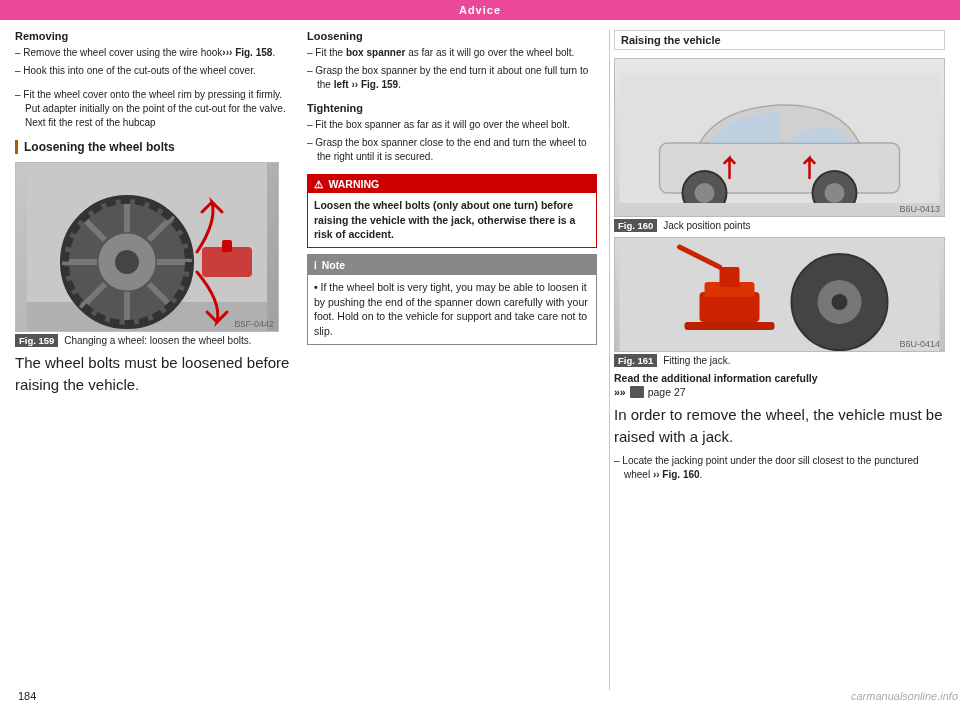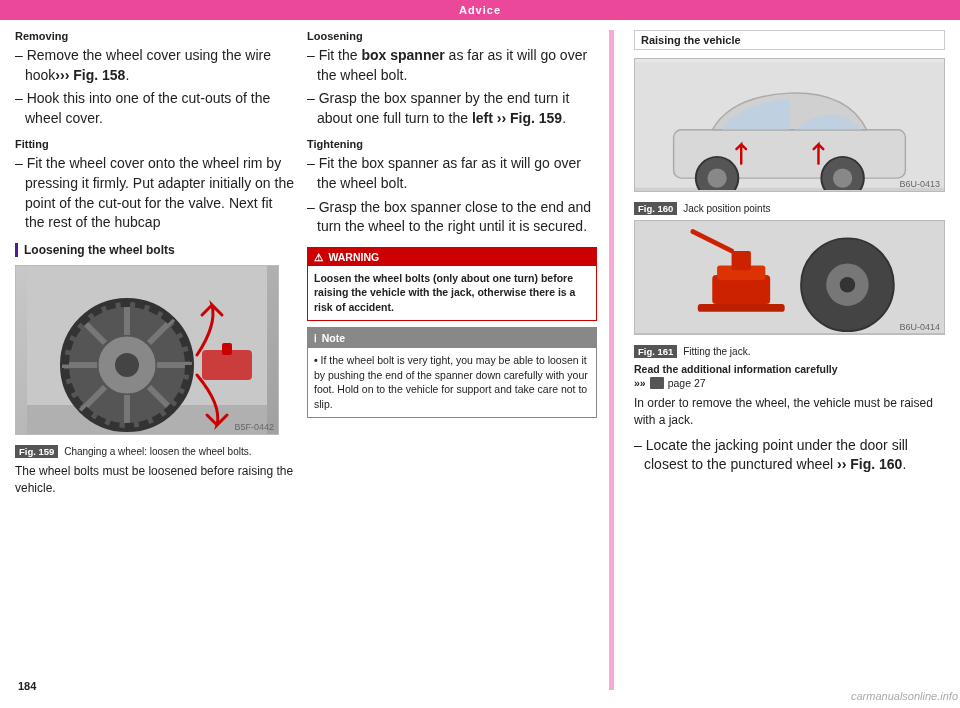--- a/index.html
+++ b/index.html
@@ -41,45 +41,45 @@
       flex-shrink: 0;
     }
     
     .mid-col {
       width: 290px;
       flex-shrink: 0;
     }
     
     .right-col {
       flex: 1;
-      border-left: 5px solid #f9a8d4;
-      padding-left: 20px;
+      border-left: 1px solid #f9a8d4;
+      padding-left: 4px;
     }
     h3 {
       font-size: 11px;
       font-weight: bold;
       margin-bottom: 4px;
     }
     p, .body-text {
-      font-size: 12px;
+      font-size: 15px;
       line-height: 1.45;
       margin-bottom: 6px;
     }
     .dash-item {
       padding-left: 10px;
       text-indent: -10px;
       margin-bottom: 4px;
-      font-size: 14px;
+      font-size: 10px;
       line-height: 1.4;
     }
     .section-gap { margin-bottom: 10px; }
 
     
     .section-box {
-      border-left: 3px solid #4c1d95;
+      border-left: 3px solid #a16207;
       padding-left: 6px;
       margin-bottom: 8px;
     }
     .section-box-title {
       font-size: 12px;
       font-weight: bold;
       margin-bottom: 6px;
     }
 
     
@@ -87,21 +87,21 @@
       background: #ddd;
       border: 1px solid #bbb;
       display: flex;
       align-items: center;
       justify-content: center;
       position: relative;
       overflow: hidden;
     }
     .img-caption {
       font-size: 10px;
-      margin-top: 11px;
+      margin-top: 3px;
       margin-bottom: 6px;
     }
     .img-caption .fig-label {
       font-weight: bold;
       background: #555;
       color: #fff;
       padding: 1px 4px;
       font-size: 9.5px;
       margin-right: 3px;
     }
@@ -159,24 +159,24 @@
       font-size: 10.5px;
       margin-bottom: 6px;
       display: flex;
       align-items: center;
       gap: 4px;
     }
 
     
     .page-number {
       position: absolute;
-      bottom: 16px;
+      bottom: 6px;
       left: 18px;
       font-size: 11px;
-      font-weight: bold;
+      font-weight: normal;
     }
 
     
     .watermark {
       position: absolute;
       bottom: 6px;
       right: 2px;
       font-size: 11px;
       color: #aaa;
       font-style: italic;
@@ -226,21 +226,20 @@
 
     <div class="left-col">
 
       <div class="section-gap">
         <h3>Removing</h3>
         <div class="dash-item">– Remove the wheel cover using the wire hook<span style="font-weight:bold">›››</span> <span style="font-weight:bold">Fig. 158</span>.</div>
         <div class="dash-item">– Hook this into one of the cut-outs of the wheel cover.</div>
       </div>
 
       <div class="section-gap">
-        <h3>Fitting</h3>
         <div class="dash-item">– Fit the wheel cover onto the wheel rim by pressing it firmly. Put adapter initially on the point of the cut-out for the valve. Next fit the rest of the hubcap</div>
       </div>
 
       <div class="section-box">
         <div class="section-box-title">Loosening the wheel bolts</div>
       </div>
 
       <div>
         <div class="img-placeholder wheel-img" style="width:264px; height:170px;">
 
@@ -317,21 +316,21 @@
       </div>
     </div>
 
     <div class="right-col">
 
       <div style="border: 1px solid #ccc; padding: 3px 6px; margin-bottom: 8px; display: flex; align-items: center;">
         <strong>Raising the vehicle</strong>
       </div>
 
       <div>
-        <div class="img-placeholder car-img" style="width:100%; height:134px; margin-bottom:3px;">
+        <div class="img-placeholder car-img" style="width:100%; height:159px; margin-bottom:3px;">
           <svg width="100%" height="130" viewBox="0 0 320 130">
             <rect width="320" height="130" fill="#e0e0e0"></rect>
 
             <g transform="translate(20, 20)">
 
               <rect x="20" y="50" width="240" height="50" rx="8" fill="#d8d8d8" stroke="#aaa" stroke-width="1.5"></rect>
 
               <path d="M 60 50 Q 80 15 140 12 Q 200 10 220 50 Z" fill="#d0d0d0" stroke="#aaa" stroke-width="1.5"></path>
 
               <path d="M 70 50 Q 88 22 140 18 L 140 50 Z" fill="#b8d0e8" opacity="0.7"></path>

